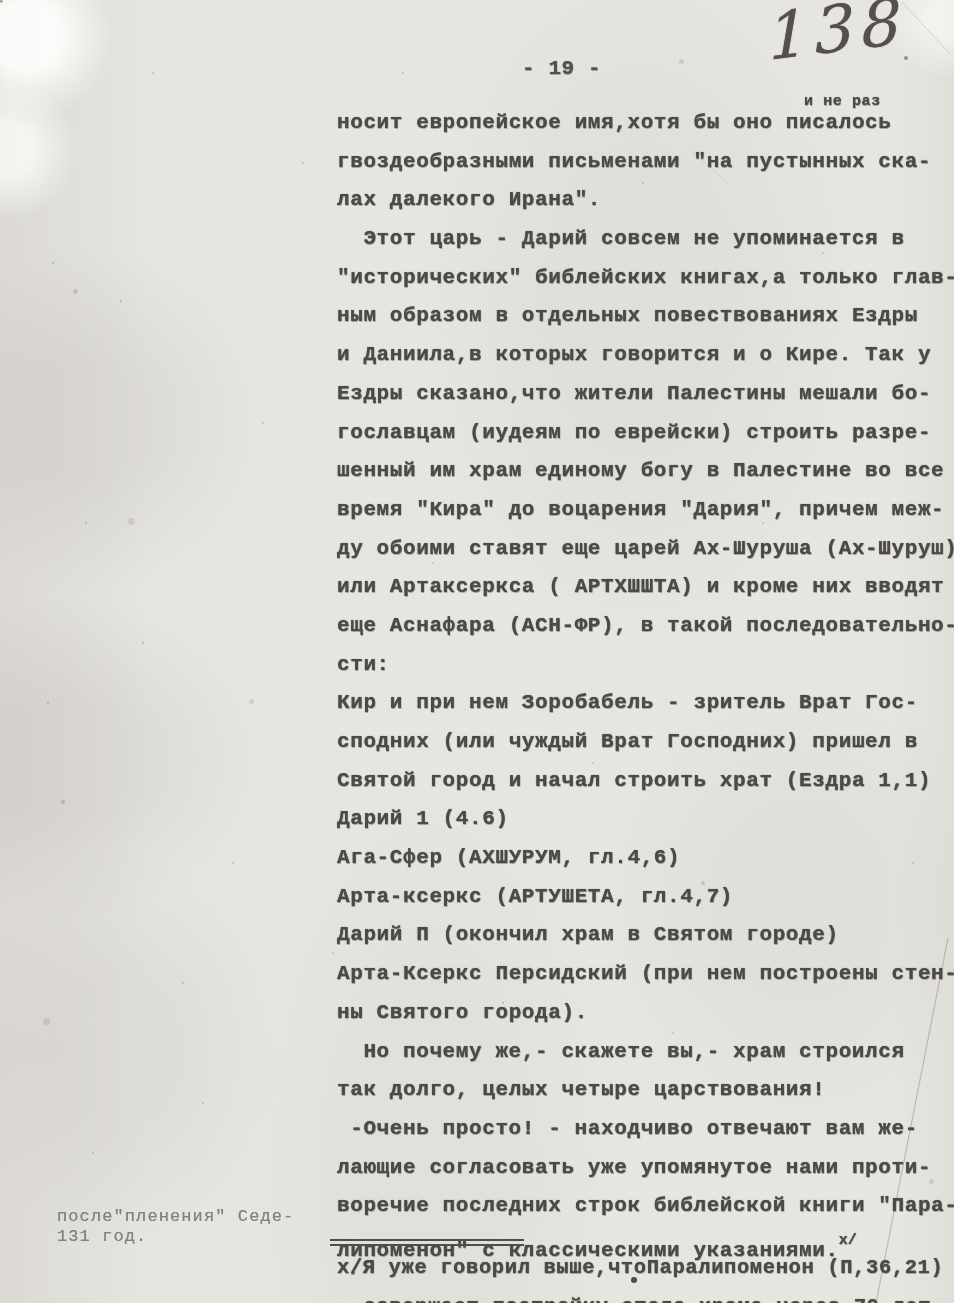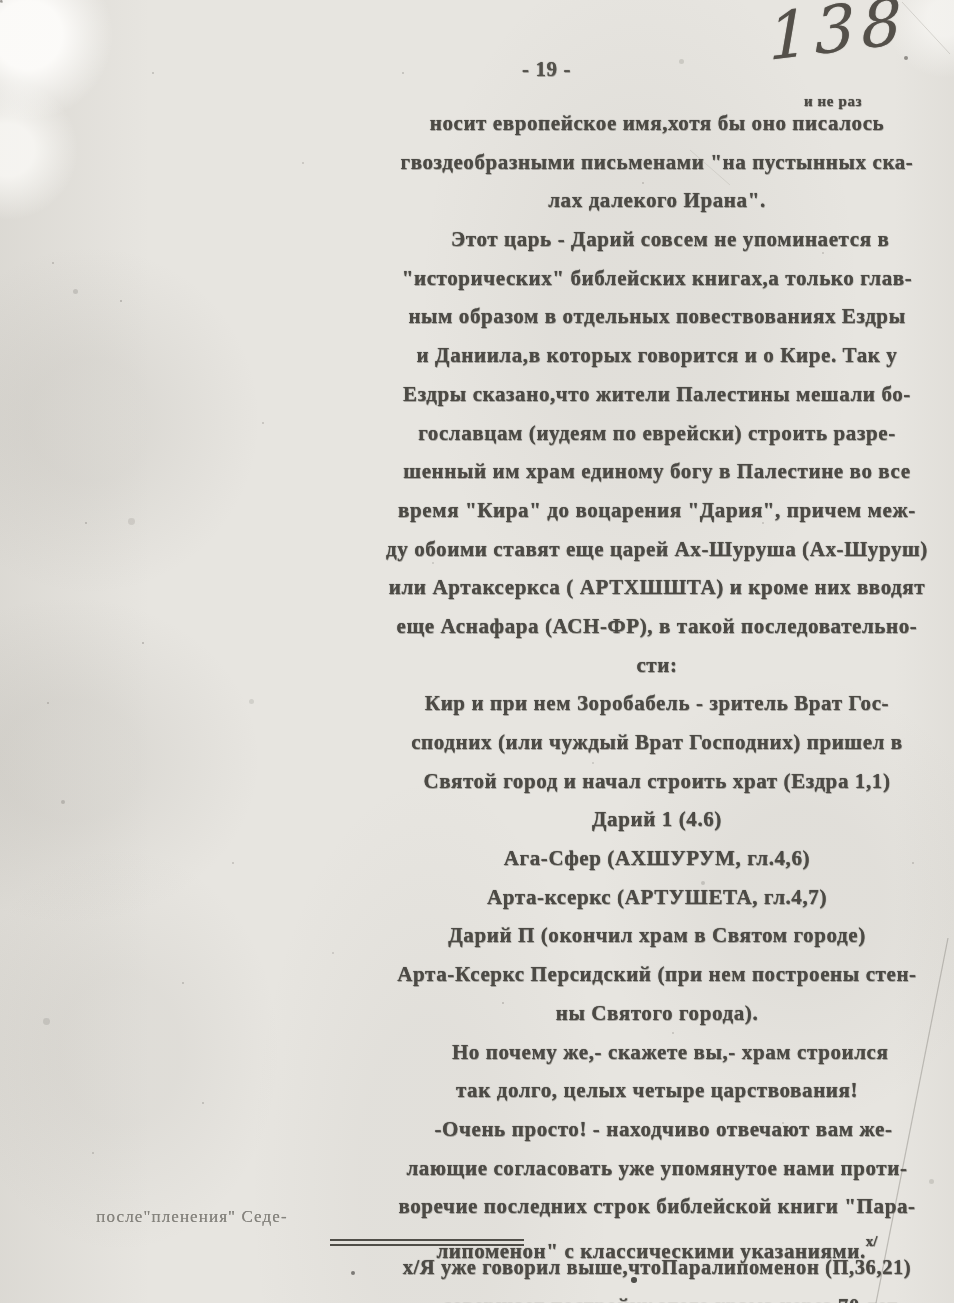--- a/index.html
+++ b/index.html
@@ -39,26 +39,25 @@
     232px 862px 0 0 rgba(68,64,58,.24), 672px 1032px 0 0 rgba(68,64,58,.22),
     782px 1122px 0 0 rgba(68,64,58,.22), 912px 862px 0 0 rgba(68,64,58,.24),
     332px 952px 0 0 rgba(68,64,58,.20), 592px 762px 0 0 rgba(68,64,58,.20);}
   .speck2{left:0;top:0;width:3px;height:3px;box-shadow:
     74px 290px 0 1px rgba(90,86,78,.20), 45px 1020px 0 2px rgba(90,86,78,.16),
     680px 60px 0 1px rgba(90,86,78,.18), 250px 700px 0 1px rgba(90,86,78,.15),
     870px 430px 0 1px rgba(90,86,78,.15), 540px 120px 0 1px rgba(90,86,78,.14),
     130px 520px 0 2px rgba(90,86,78,.14), 930px 1180px 0 1px rgba(90,86,78,.18);}
 
   .typewriter{
-    font-family:Liberation Serif, serif;
+    font-family:Liberation Mono, monospace;
     font-weight:bold;
     color:#4c4a45;
     letter-spacing:.6px;
     text-shadow:0 0 1px rgba(72,70,64,.85), .5px .5px .5px rgba(72,70,64,.35);
-    text-align:center;
   }
   .page-number{position:absolute;top:57px;left:522px;font-size:21px;color:#54524c;}
   .opening-fragment{position:absolute;top:93px;left:804px;font-size:15px;}
   .body-lines{
     position:absolute;top:104px;left:337px;width:640px;
     font-size:21px;line-height:38.7px;white-space:pre;
     filter:blur(.3px);
   }
   .tline{height:38.7px;overflow:visible;}
   sup.fnref{font-size:15px;position:relative;top:-4px;letter-spacing:0;}
@@ -100,17 +99,17 @@
 </svg>
 
 <div class="handwritten-folio">138</div>
 
 <div class="page-number typewriter">- 19 -</div>
 
 <div class="opening-fragment typewriter">и не раз</div>
 
 <div class="body-lines typewriter"><div class="tline" style="padding-left: 0px;">носит европейское имя,хотя бы оно писалось</div><div class="tline" style="padding-left: 0px;">гвоздеобразными письменами "на пустынных ска-</div><div class="tline" style="padding-left: 0px;">лах далекого Ирана".</div><div class="tline" style="padding-left: 26.4px;">Этот царь - Дарий совсем не упоминается в</div><div class="tline" style="padding-left: 0px;">"исторических" библейских книгах,а только глав-</div><div class="tline" style="padding-left: 0px;">ным образом в отдельных повествованиях Ездры</div><div class="tline" style="padding-left: 0px;">и Даниила,в которых говорится и о Кире. Так у</div><div class="tline" style="padding-left: 0px;">Ездры сказано,что жители Палестины мешали бо-</div><div class="tline" style="padding-left: 0px;">гославцам (иудеям по еврейски) строить разре-</div><div class="tline" style="padding-left: 0px;">шенный им храм единому богу в Палестине во все</div><div class="tline" style="padding-left: 0px;">время "Кира" до воцарения "Дария", причем меж-</div><div class="tline" style="padding-left: 0px;">ду обоими ставят еще царей Ах-Шуруша (Ах-Шуруш)</div><div class="tline" style="padding-left: 0px;">или Артаксеркса ( АРТХШШТА) и кроме них вводят</div><div class="tline" style="padding-left: 0px;">еще Аснафара (АСН-ФР), в такой последовательно-</div><div class="tline" style="padding-left: 0px;">сти:</div><div class="tline" style="padding-left: 0px;">Кир и при нем Зоробабель - зритель Врат Гос-</div><div class="tline" style="padding-left: 0px;">сподних (или чуждый Врат Господних) пришел в</div><div class="tline" style="padding-left: 0px;">Святой город и начал строить храт (Ездра 1,1)</div><div class="tline" style="padding-left: 0px;">Дарий 1 (4.6)</div><div class="tline" style="padding-left: 0px;">Ага-Сфер (АХШУРУМ, гл.4,6)</div><div class="tline" style="padding-left: 0px;">Арта-ксеркс (АРТУШЕТА, гл.4,7)</div><div class="tline" style="padding-left: 0px;">Дарий П (окончил храм в Святом городе)</div><div class="tline" style="padding-left: 0px;">Арта-Ксеркс Персидский (при нем построены стен-</div><div class="tline" style="padding-left: 0px;">ны Святого города).</div><div class="tline" style="padding-left: 26.4px;">Но почему же,- скажете вы,- храм строился</div><div class="tline" style="padding-left: 0px;">так долго, целых четыре царствования!</div><div class="tline" style="padding-left: 13.2px;">-Очень просто! - находчиво отвечают вам же-</div><div class="tline" style="padding-left: 0px;">лающие согласовать уже упомянутое нами проти-</div><div class="tline" style="padding-left: 0px;">воречие последних строк библейской книги "Пара-</div><div class="tline" style="padding-left: 0px;">липоменон" с классическими указаниями.<sup class="fnref">х/</sup></div></div>
 
-<div class="margin-note typewriter"><div>после"пленения" Седе-</div></div>
+<div class="margin-note typewriter"><div>после"пленения" Седе-</div><div>131 год.</div></div>
 
 <div class="footnote-separator"></div>
 
 <div class="footnote-lines typewriter"><div class="tline" style="padding-left: 0px;">х/Я уже говорил выше,чтоПаралипоменон (П,36,21)</div><div class="tline" style="padding-left: 26.4px;">совершает постройку этого храма через 70 лет</div></div>
 
 </body></html>

